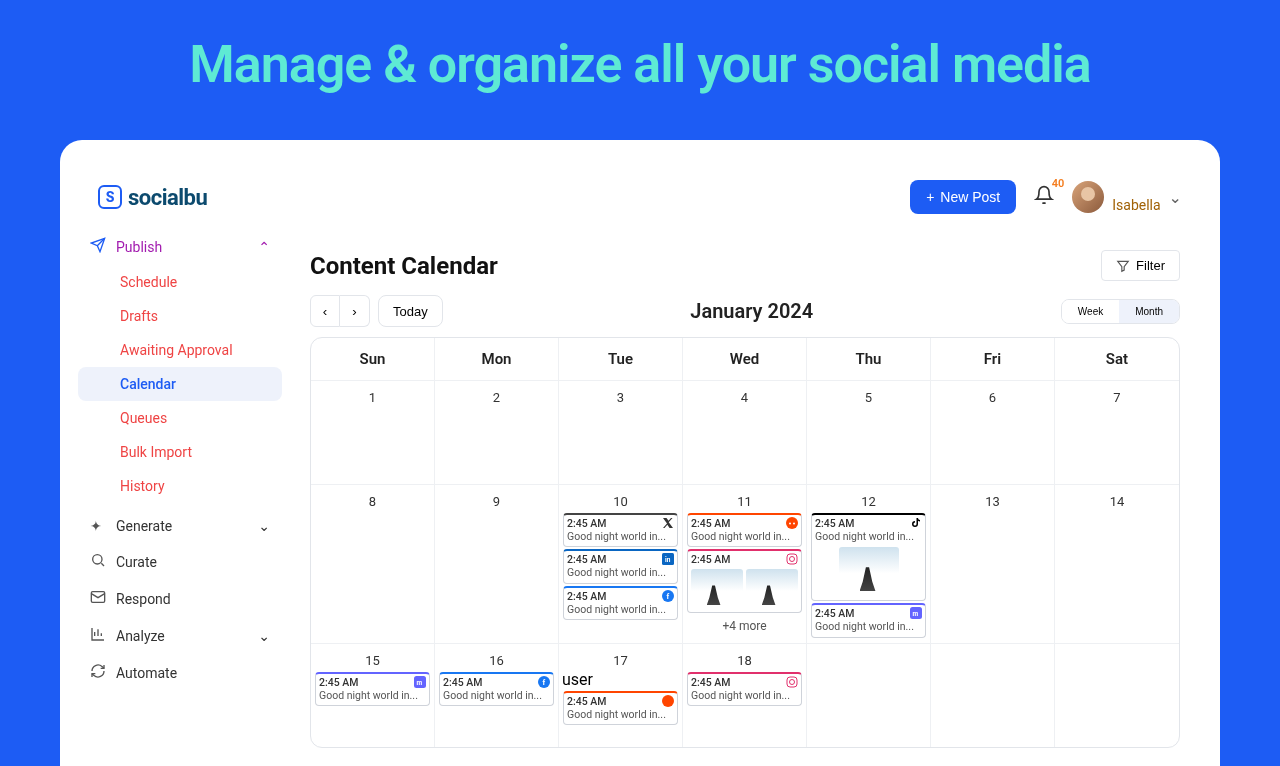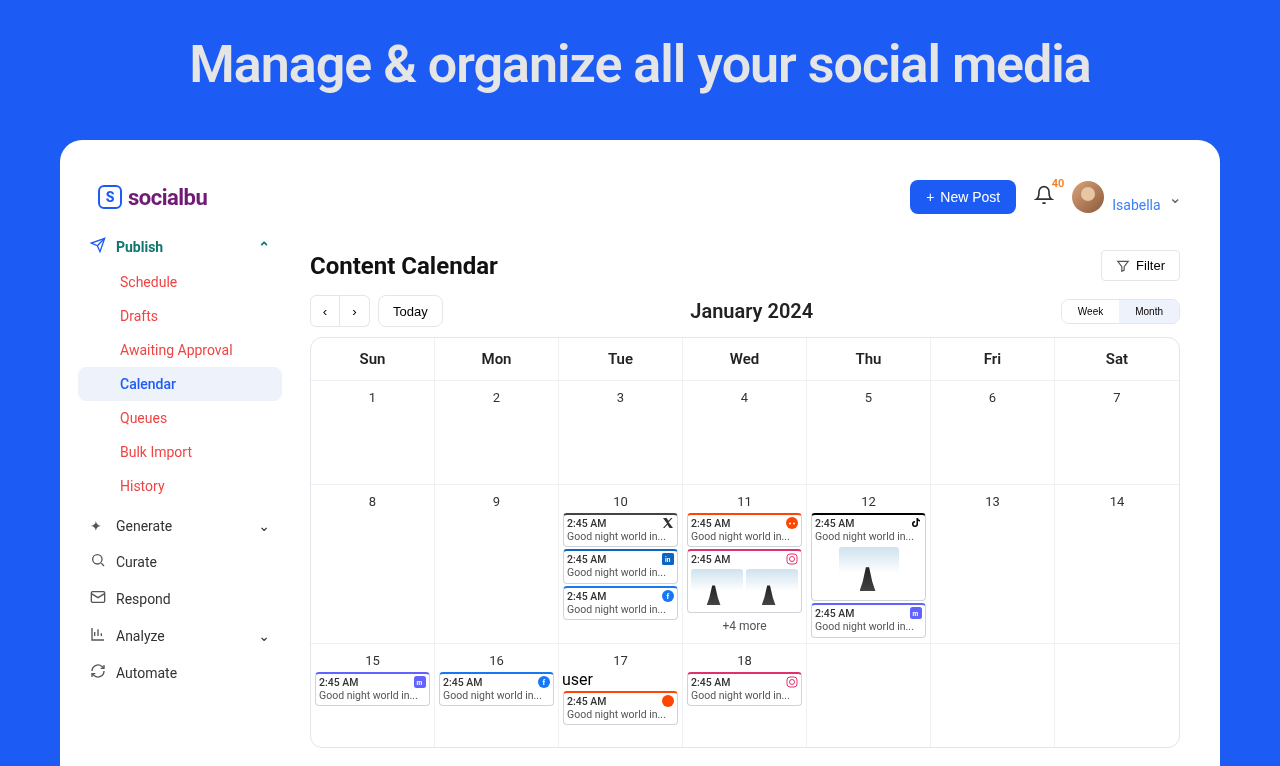--- a/index.html
+++ b/index.html
@@ -4,21 +4,21 @@
 <style>
   * { box-sizing: border-box; margin: 0; padding: 0; }
   body {
     font-family: -apple-system, BlinkMacSystemFont, 'Segoe UI', Roboto, sans-serif;
     background: #1d5cf4;
     width: 1280px;
     height: 766px;
     overflow: hidden;
   }
   .hero {
-    color: #e5e5e5;
+    color: #5eead4;
     font-size: 52px;
     font-weight: 600;
     text-align: center;
     padding: 34px 0 30px 0;
     letter-spacing: -1px;
   }
   .app-window {
     position: absolute;
     left: 60px; right: 60px; top: 140px; bottom: 0;
     background: #fff;
@@ -38,21 +38,21 @@
     justify-content: space-between;
     padding: 12px 20px 14px 20px;
   }
   .logo { display: flex; align-items: center; gap: 6px; }
   .logo-mark {
     width: 24px; height: 24px; border-radius: 6px;
     border: 2.5px solid #1d5cf4;
     display: flex; align-items: center; justify-content: center;
     color: #1d5cf4; font-weight: 800; font-size: 14px;
   }
-  .logo-text { font-size: 22px; font-weight: 700; color: #701a75; letter-spacing: -0.5px;}
+  .logo-text { font-size: 22px; font-weight: 700; color: #0c4a6e; letter-spacing: -0.5px;}
   .top-right { display: flex; align-items: center; gap: 18px; }
   .new-post-btn {
     background: #1d5cf4; color: #fff; border: none;
     padding: 9px 16px; border-radius: 8px; font-size: 14px; font-weight: 500;
     display: flex; align-items: center; gap: 6px; cursor: pointer;
   }
   .bell-wrap { position: relative; cursor:pointer; }
   .bell-icon { width: 20px; height: 20px; }
   .badge {
     position: absolute; top: -8px; right: -10px;
@@ -61,35 +61,35 @@
   .user { display: flex; align-items: center; gap: 8px; cursor:pointer;}
   .avatar {
     width: 32px; height: 32px; border-radius: 50%;
     background: linear-gradient(135deg,#d9a47a,#8b5a3c);
     position:relative; overflow:hidden;
   }
   .avatar::after{
     content:""; position:absolute; top:6px; left:9px; width:14px; height:14px;
     background:#e8c5a5; border-radius:50%;
   }
-  .username { font-size: 14px; color: #3b82f6; margin-top: 15px; }
+  .username { font-size: 14px; color: #a16207; margin-top: 15px; }
   .chev { color: #666; }
 
   .body { display: flex; flex: 1; min-height: 0; }
   .sidebar {
     width: 210px; padding: 0 6px 0 0;
     font-size: 14px; color: #333;
   }
   .side-item, .side-sub {
     display: flex; align-items: center; gap: 10px;
     padding: 9px 12px; border-radius: 8px; cursor: pointer;
   }
   .side-item .ico { width: 16px; color:#555;}
   .side-item .sp { flex:1; }
-  .side-item.head { color:#0f766e; font-weight:700;}
+  .side-item.head { color:#a21caf; font-weight:400;}
   .side-sub { padding-left: 42px; color:#ef4444;}
   .side-sub.active { background:#eef2fb; color:#1d5cf4; font-weight:500;}
   .side-group { margin-top: 6px;}
 
   .main {
     flex: 1; background:#fff; border-radius: 12px;
     padding: 22px 22px 8px 22px; min-width:0;
   }
   .main-head { display:flex; align-items:center; justify-content:space-between; margin-bottom:14px;}
   .page-title { font-size: 24px; font-weight: 700; color:#111;}

